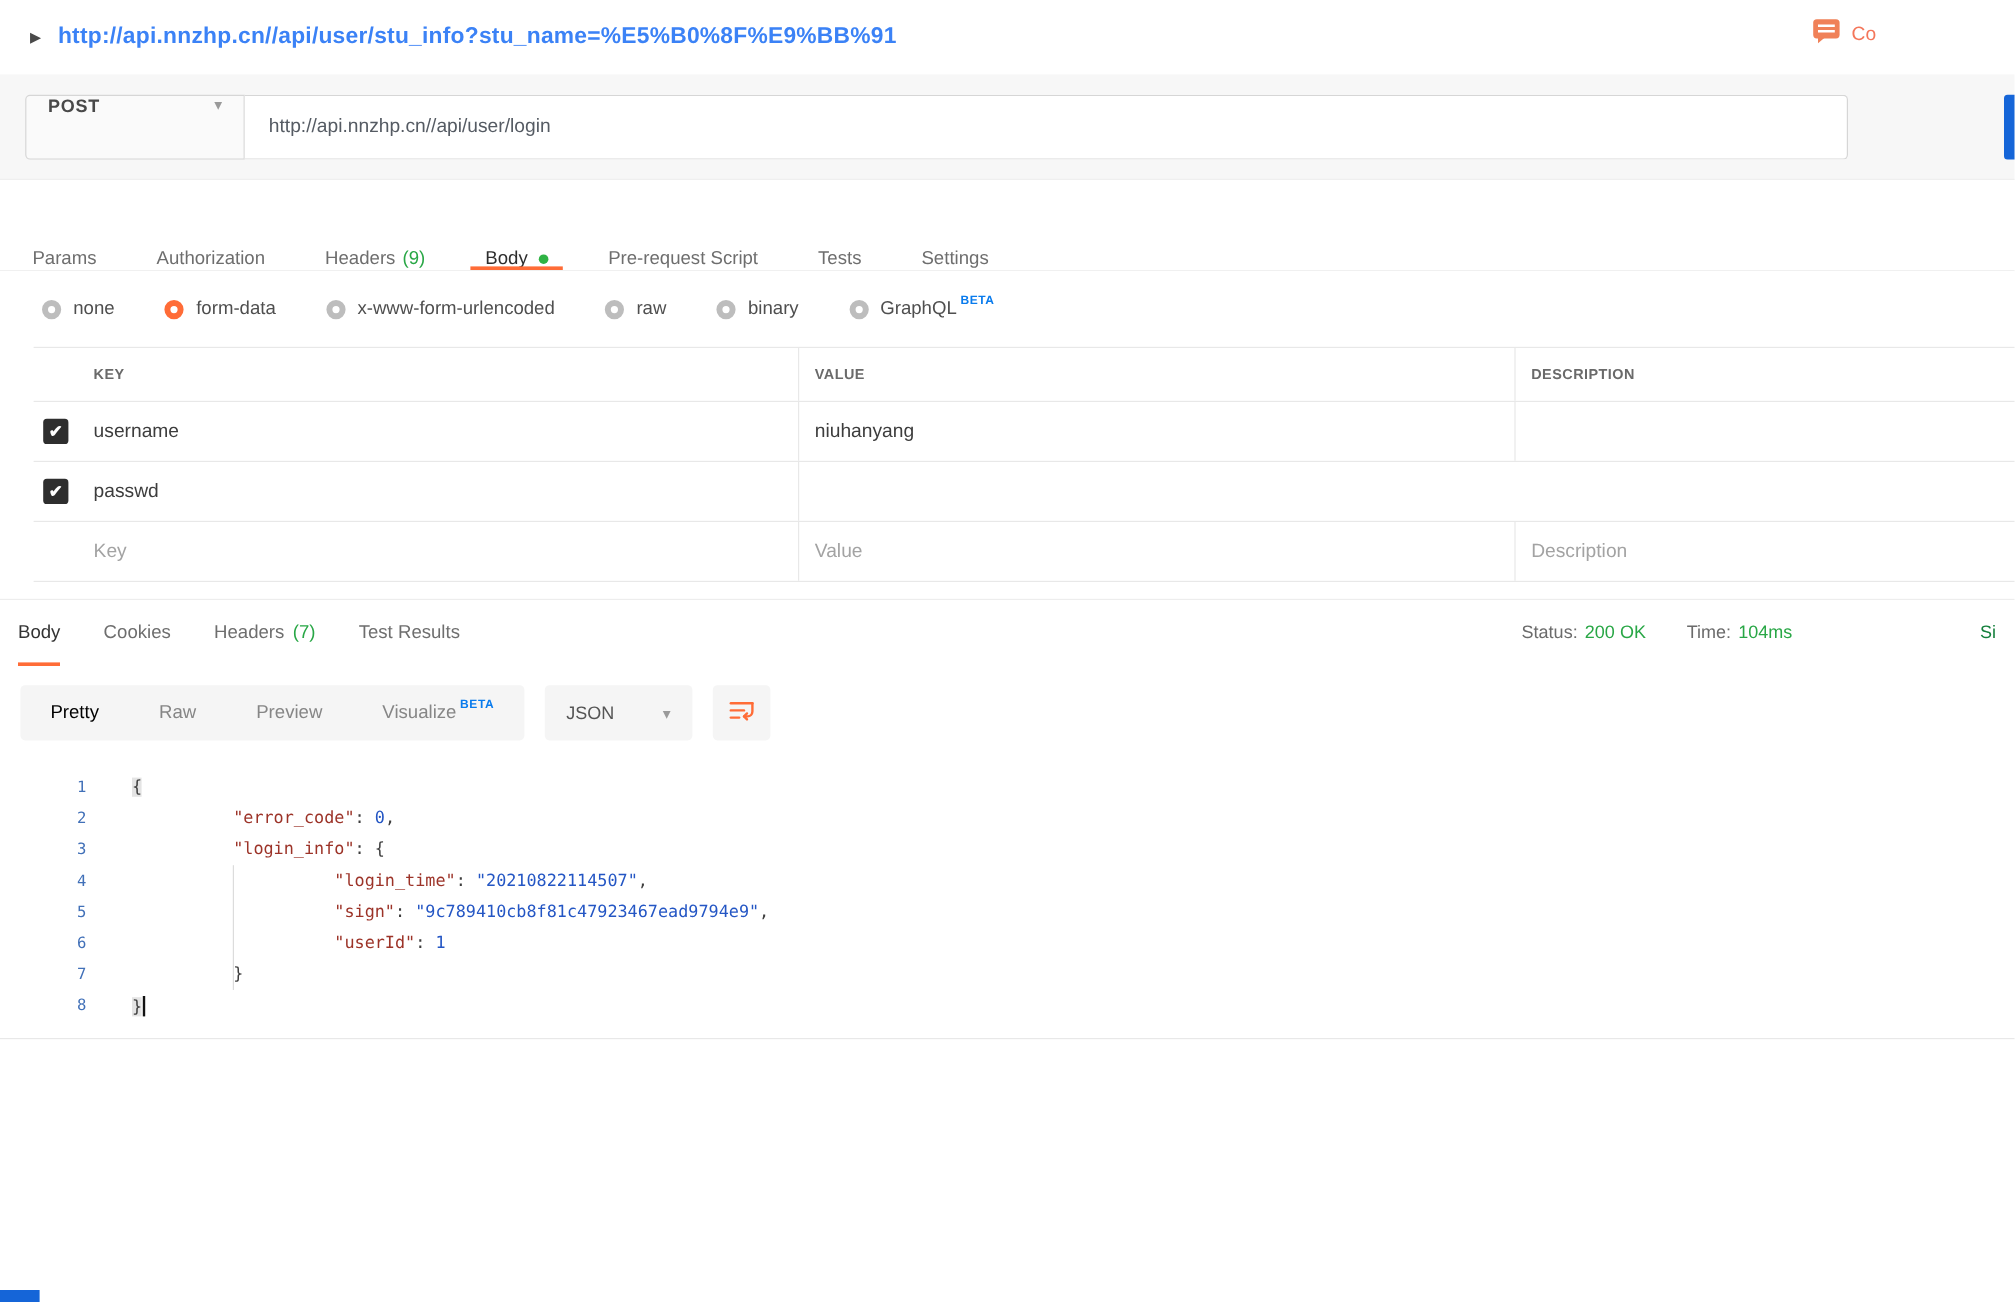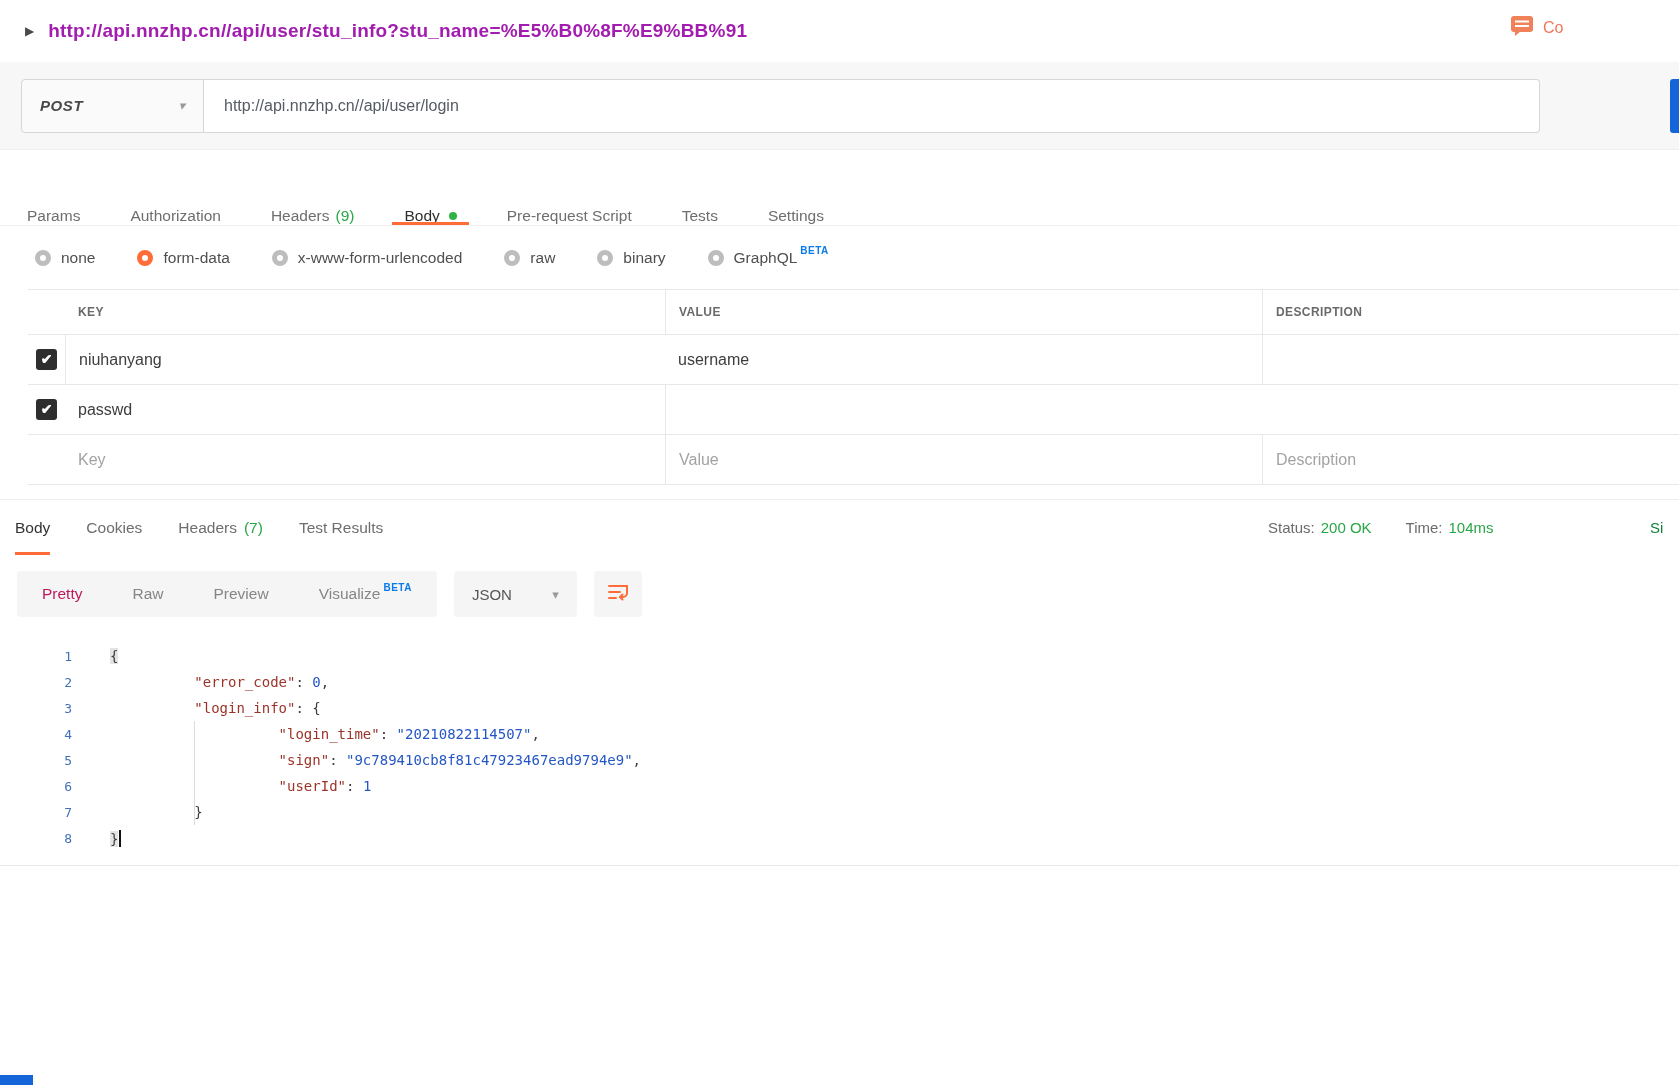--- a/index.html
+++ b/index.html
@@ -3,27 +3,27 @@
 <meta charset="utf-8">
 <style>
   * { box-sizing: border-box; margin: 0; padding: 0; }
   html, body { background: #fff; }
   body { font-family: "Liberation Sans", sans-serif; }
   #app { position: relative; width: 1679px; height: 1085px; background: #fff; overflow: hidden; }
 
   
   .titlebar { height: 62px; display: flex; align-items: center; padding-left: 25px; position: relative; background: #fff; }
   .collapse-caret { font-size: 12px; color: #4a4a4a; margin-right: 14px; }
-  .req-title { font-size: 19px; font-weight: 700; color: #a21caf; letter-spacing: .2px; }
+  .req-title { font-size: 19px; font-weight: 700; color: #3b82f6; letter-spacing: .2px; }
   .titlebar-right { position: absolute; left: 1510px; top: 15px; display: flex; align-items: center; gap: 9px; }
   .comments-label { color: #f4765a; font-size: 16px; white-space: nowrap; }
 
   
   .url-bar { height: 88px; background: #f7f7f7; display: flex; align-items: center; padding-left: 21px; position: relative; border-bottom: 1px solid #efefef; }
-  .method-select { width: 183px; height: 54px; background: #fafafa; border: 1px solid #d6d6d6; border-radius: 4px 0 0 4px; display: flex; align-items: center; justify-content: space-between; padding: 0 18px; font-style: italic; }
+  .method-select { width: 183px; height: 54px; background: #fafafa; border: 1px solid #d6d6d6; border-radius: 4px 0 0 4px; display: flex; justify-content: space-between; padding: 0 18px; }
   .method-select .method { font-size: 15px; font-weight: 700; color: #494949; letter-spacing: .6px; }
   .caret-down { color: #9a9a9a; font-size: 13px; }
   .url-input { width: 1336px; height: 54px; background: #fff; border: 1px solid #d6d6d6; border-left: none; border-radius: 0 4px 4px 0; display: flex; align-items: center; padding: 0 20px; font-size: 16px; color: #555b63; }
   .send-sliver { position: absolute; right: 0; top: 17px; width: 9px; height: 54px; background: #1565d8; border-radius: 3px 0 0 3px; }
 
   
   .req-tabs { height: 76px; display: flex; align-items: flex-end; padding-left: 27px; border-bottom: 1px solid #f0f0f0; background: #fff; }
   .req-tab { position: relative; display: flex; align-items: center; margin-right: 50px; font-size: 15.5px; color: #6e6e6e; cursor: default; }
   .req-tab.active .lbl { color: #2d2d2d; }
   .req-tab.active::after { content: ""; position: absolute; left: -12px; right: -12px; bottom: 0; height: 3px; background: #ff6c37; }
@@ -57,21 +57,21 @@
   .resp-tab .count { color: #29a746; margin-left: 7px; }
   .resp-meta { position: absolute; left: 1268px; top: 0; height: 100%; display: flex; align-items: center; font-size: 15px; color: #6b6b6b; white-space: nowrap; }
   .resp-meta .val { color: #29a746; margin-left: 6px; }
   .meta-gap { display: inline-block; width: 34px; }
   .size-frag { position: absolute; left: 1650px; top: 19px; font-size: 15px; color: #15803d; }
 
   
   .resp-toolbar { margin-top: 16px; display: flex; align-items: center; padding-left: 17px; gap: 17px; }
   .view-group { height: 46px; background: #f5f5f5; border-radius: 4px; display: flex; align-items: center; padding: 0 25px; gap: 50px; }
   .view-tab { font-size: 15.5px; color: #868686; display: flex; align-items: center; }
-  .view-tab.active .lbl { color: #be185d; }
+  .view-tab.active .lbl { color: #000000; }
   .format-select { height: 46px; width: 123px; background: #f5f5f5; border-radius: 4px; display: flex; align-items: center; justify-content: space-between; padding: 0 18px; font-size: 15px; color: #555; }
   .wrap-btn { height: 46px; width: 48px; background: #f5f5f5; border-radius: 4px; display: flex; align-items: center; justify-content: center; }
 
   
   .code-area { margin-top: 20px; position: relative; padding: 6px 0 14px 0; border-bottom: 1px solid #e8e8e8; font-family: "DejaVu Sans Mono", monospace; background: #fff; }
   .code-line { display: flex; height: 26px; align-items: center; }
   .gutter { width: 72px; flex: none; text-align: right; font-size: 13px; color: #4170b8; }
   .line-content { margin-left: 38px; font-size: 14px; white-space: pre; color: #3d3d3d; }
   .tok-key { color: #9c3328; }
   .tok-str, .tok-num { color: #2456c4; }
@@ -173,22 +173,22 @@
       <div class="kv-cell cb-cell"></div>
       <div class="kv-cell key-col">KEY</div>
       <div class="kv-cell val-col">VALUE</div>
       <div class="kv-cell desc-col">DESCRIPTION</div>
     </div>
     <div id="kv-rows">
         <div class="kv-row">
           <div class="kv-cell cb-cell">
             <span class="checkbox checked">✔</span>
           </div>
+          <div class="kv-cell key-col">username</div>
           <div class="kv-cell val-col">niuhanyang</div>
-          <div class="kv-cell key-col">username</div>
           <div class="kv-cell desc-col"></div>
         </div>
         <div class="kv-row">
           <div class="kv-cell cb-cell">
             <span class="checkbox checked">✔</span>
           </div>
           <div class="kv-cell key-col">passwd</div>
           <div class="kv-cell desc-col"></div>
         </div>
       </div>

